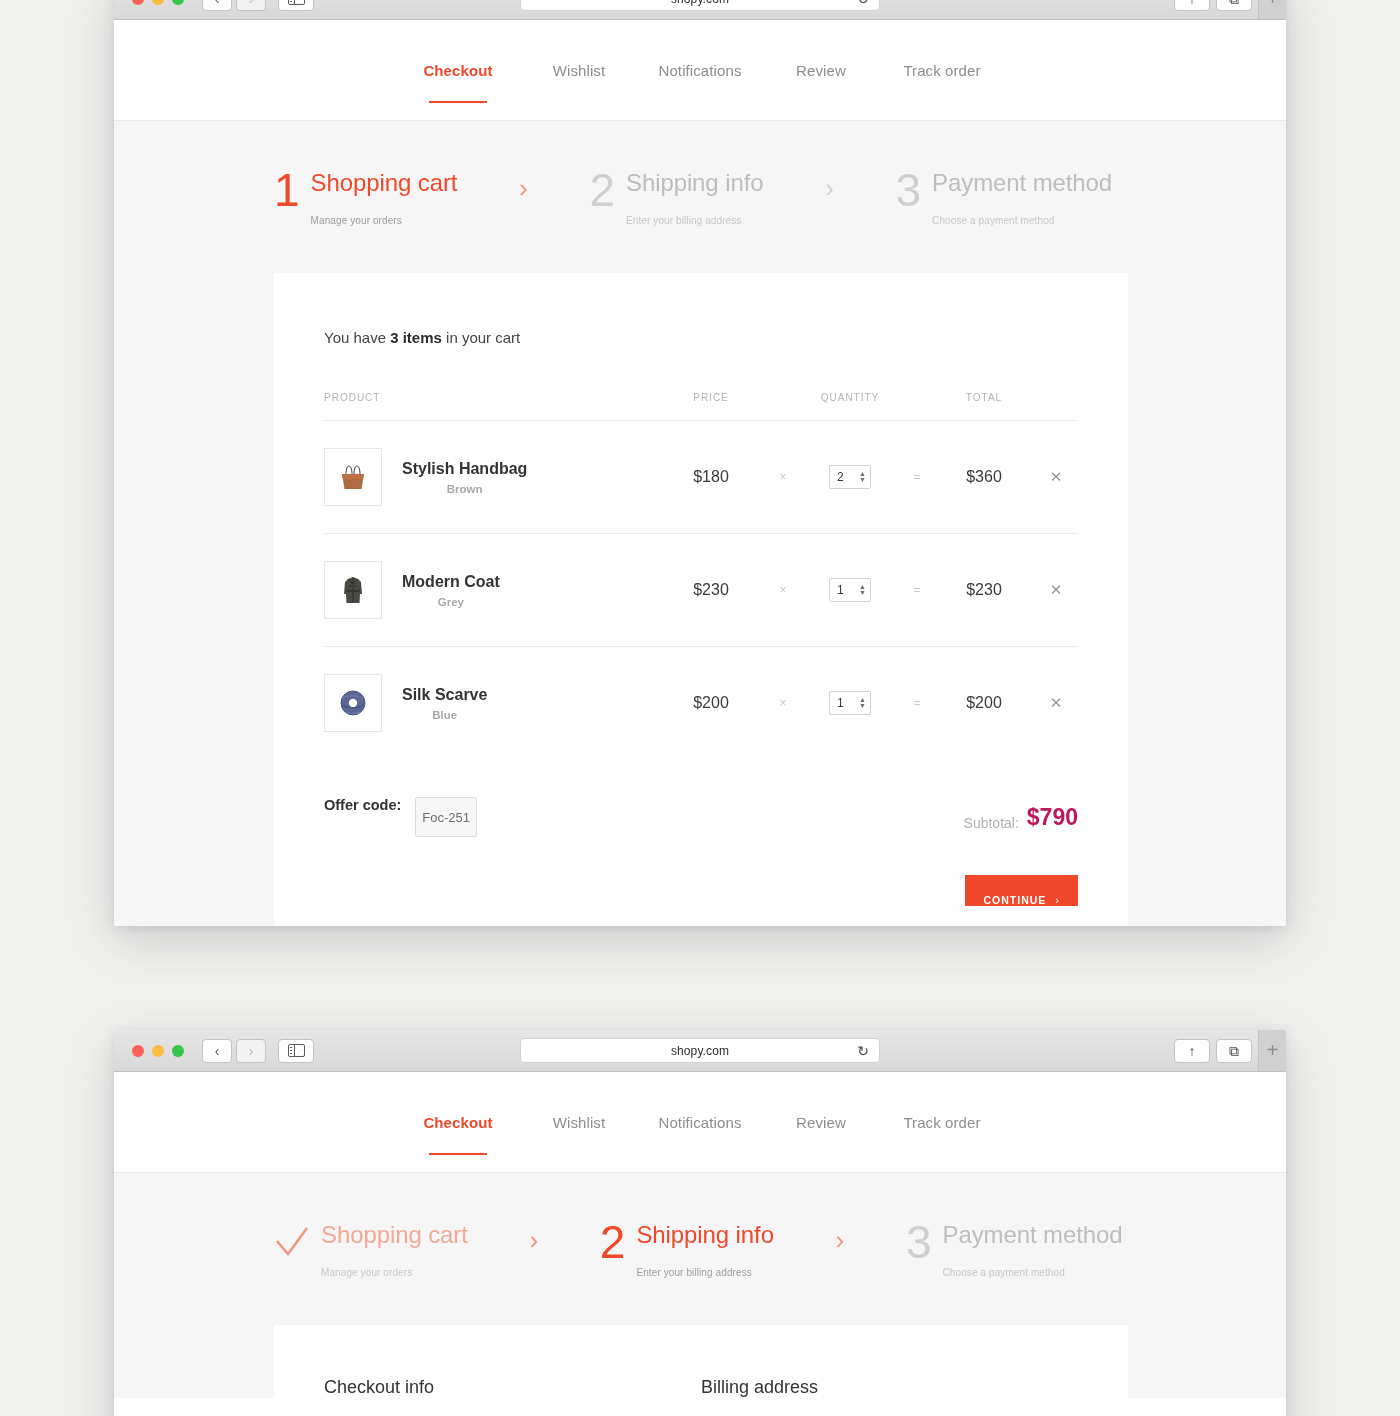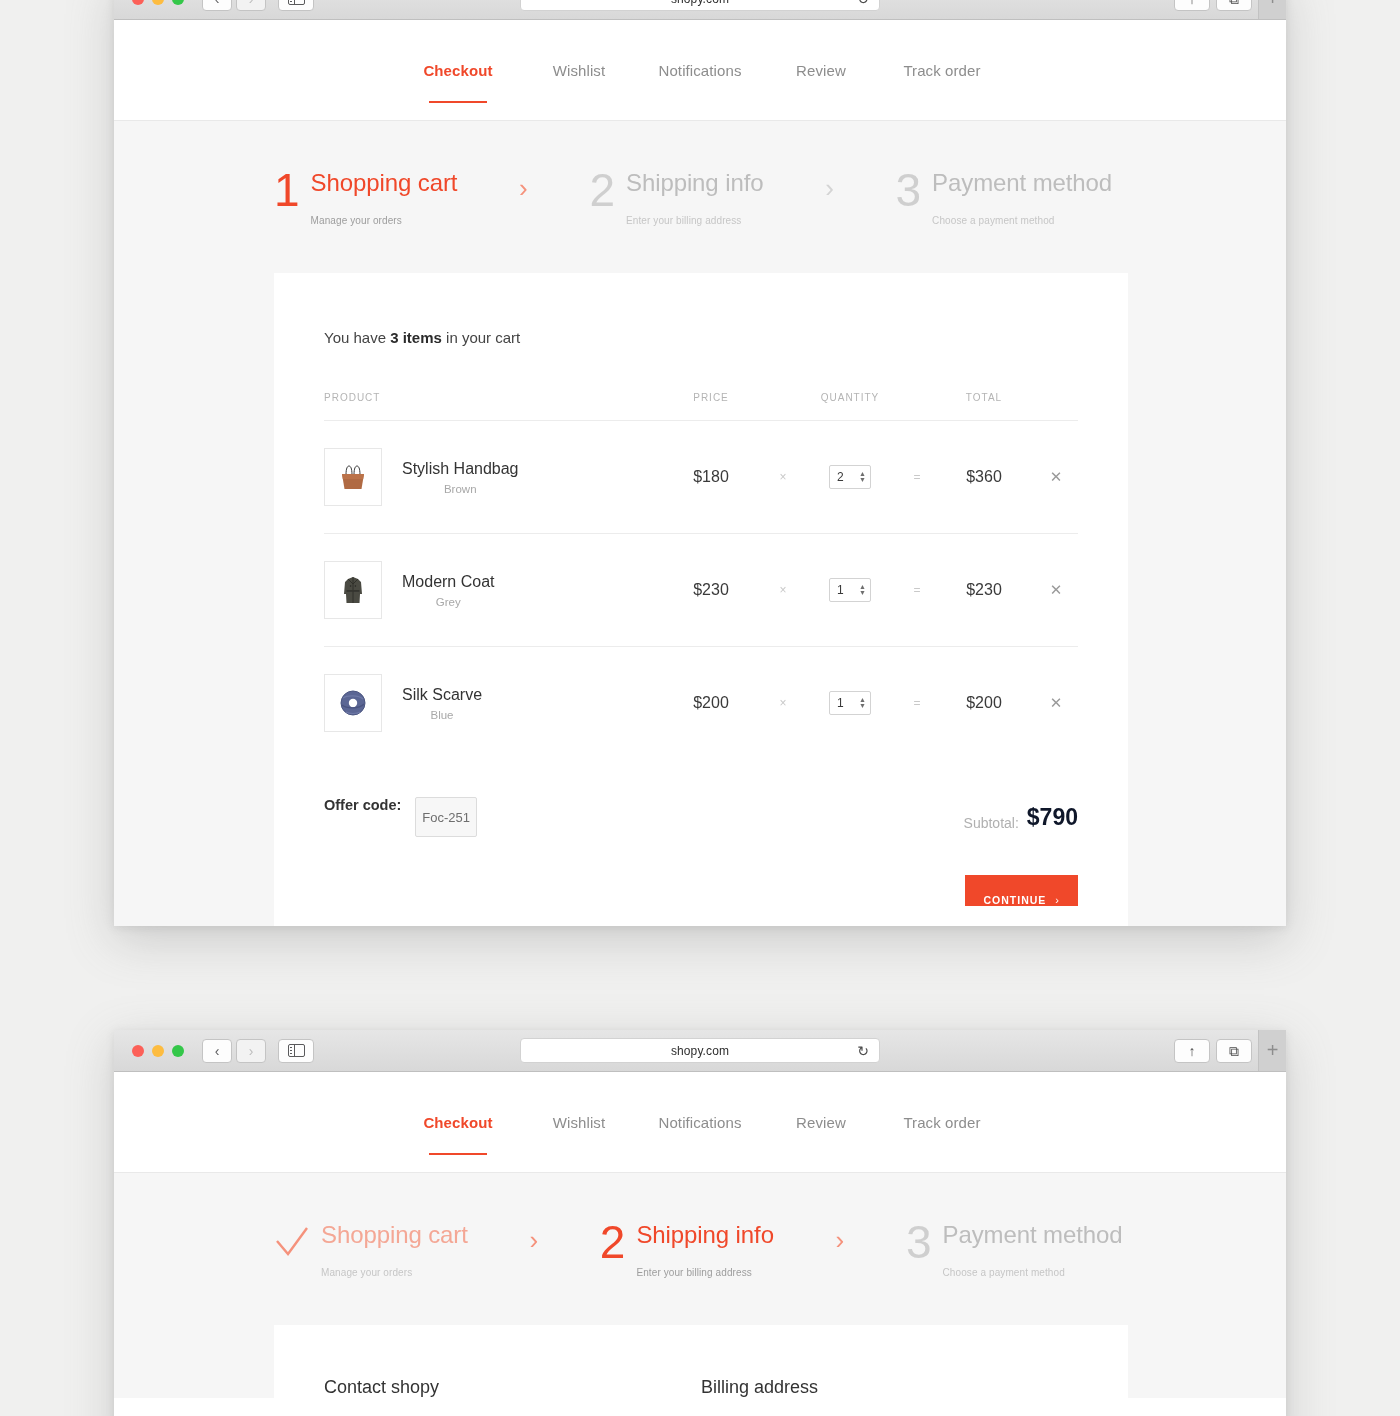--- a/index.html
+++ b/index.html
@@ -288,21 +288,21 @@
   .col-remove  { width: 44px; }
 
   .cart-table tbody td {
     padding: 27px 0;
     border-bottom: 1px solid #ececec;
     vertical-align: middle;
     text-align: center;
   }
   .cart-table tbody tr:last-child td { border-bottom: none; }
 
-  .product-cell { text-align: center; }
+  .product-cell { text-align: center; font-weight: bold; }
   .product-inner { display: flex; align-items: center; }
 
   .thumb {
     width: 58px; height: 58px;
     border: 1px solid #e7e7e7;
     background: #ffffff;
     display: flex; align-items: center; justify-content: center;
     margin-right: 20px;
     flex-shrink: 0;
   }
@@ -373,21 +373,21 @@
     background: #f7f7f7;
     border-radius: 2px;
     font-size: 13px;
     color: #6e6e6e;
     padding: 12px 6px;
     font-family: "Liberation Sans", sans-serif;
     outline: none;
   }
   .subtotal-wrap { display: flex; align-items: flex-end; }
   .subtotal-label { font-size: 14px; color: #b0b0b0; margin-right: 8px; }
-  .subtotal-value { font-size: 23px; font-weight: bold; color: #0f172a; }
+  .subtotal-value { font-size: 23px; font-weight: bold; color: #be185d; }
 
   
   .continue-row {
     display: flex;
     justify-content: flex-end;
     margin-top: 38px;
   }
   .continue-btn {
     background: #f0482a;
     color: #ffffff;
@@ -728,21 +728,21 @@
         <div class="step-text">
           <div class="step-title">Payment method</div>
           <div class="step-sub">Choose a payment method</div>
         </div>
       </div>
 
     </div>
 
     <div class="shipping-card">
       <div class="ship-col">
-        <div class="ship-heading">Contact shopy</div>
+        <div class="ship-heading">Checkout info</div>
       </div>
       <div class="ship-col">
         <div class="ship-heading">Billing address</div>
       </div>
     </div>
 
   </div>
 </div>
 
 </body></html>

